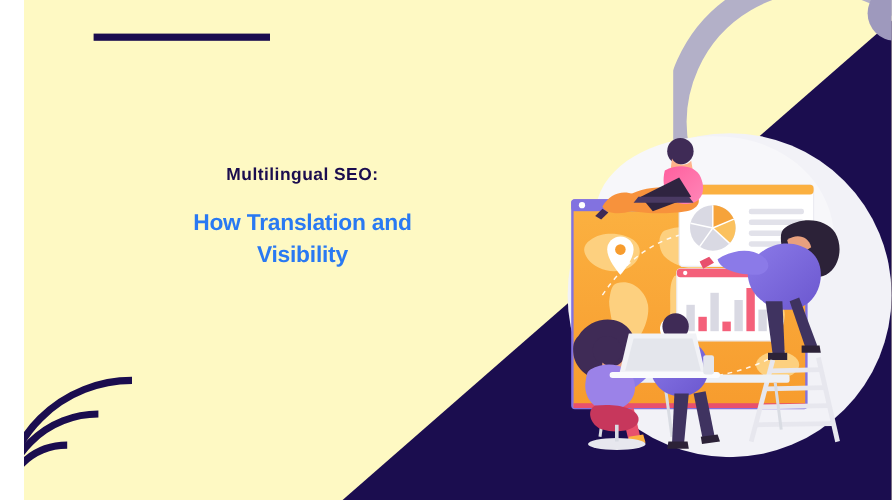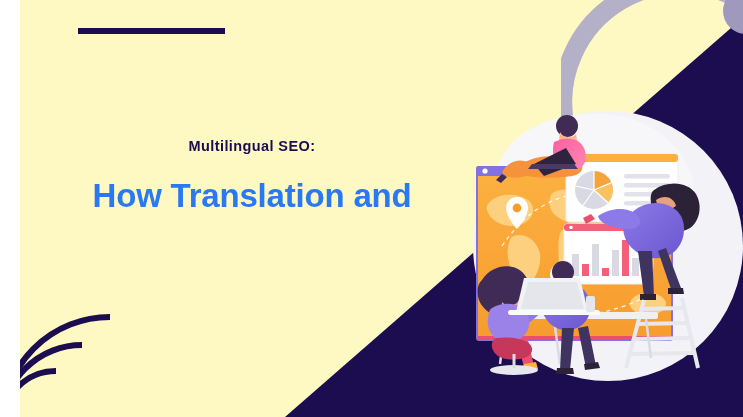--- a/index.html
+++ b/index.html
@@ -42,21 +42,21 @@
     text-align:center;
   }
   .eyebrow {
     font-size:14.5px;
     font-weight:bold;
     color:#1b0d4f;
     letter-spacing:.4px;
     margin-bottom:20px;
   }
   .headline {
-    font-size:33px;
+    font-size:19px;
     font-weight:bold;
     color:#2979f2;
     line-height:1.36;
     letter-spacing:-0.2px;
   }
 
   
   .illustration {
     position:absolute;
     left:438px; top:96px;
@@ -84,20 +84,21 @@
 
   <svg class="grey-arc" width="210" height="135" viewBox="0 0 210 135">
     <path d="M4,131 A118,118 0 0,1 196,18" fill="none" stroke="#b3b0c8" stroke-width="19"></path>
   </svg>
   <div class="dot-circle"></div>
 
   <div class="text-block">
     <div class="eyebrow">Multilingual SEO:</div>
     <div class="headline">
       <div>How Translation and</div>
+      <div>Visibility</div>
     </div>
   </div>
 
   <svg class="illustration" viewBox="0 0 305 285">
     <defs>
       <linearGradient id="gOrange" x1="0" y1="0" x2="0" y2="1">
         <stop offset="0" stop-color="#fbb040"></stop>
         <stop offset="1" stop-color="#f79c2e"></stop>
       </linearGradient>
       <linearGradient id="gPurple" x1="0" y1="0" x2="1" y2="1">

